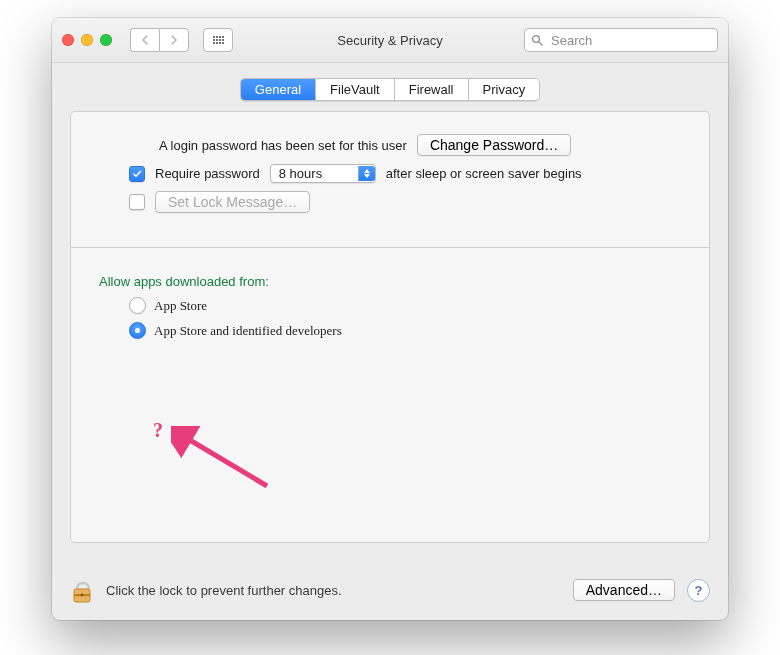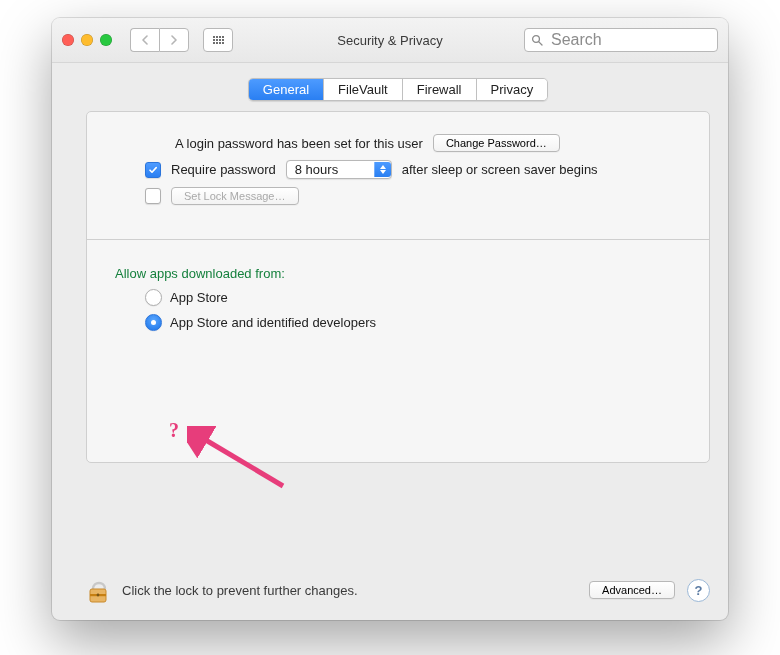--- a/index.html
+++ b/index.html
@@ -33,50 +33,50 @@
   .nav-group{display:flex;margin-left:10px;}
   .nav-btn{width:28px;height:22px;background:var(--btn-bg);border:1px solid var(--btn-border);display:flex;align-items:center;justify-content:center;color:#b5b5b5;}
   .nav-btn:first-child{border-radius:4px 0 0 4px;border-right:none;}
   .nav-btn:last-child{border-radius:0 4px 4px 0;}
   .grid-btn{margin-left:6px;width:28px;height:22px;background:var(--btn-bg);border:1px solid var(--btn-border);border-radius:4px;display:flex;align-items:center;justify-content:center;color:#6e6e6e;}
   .grid-glyph{display:grid;grid-template-columns:repeat(4,2px);grid-auto-rows:2px;gap:1px;}
   .grid-glyph span{background:#6e6e6e;width:2px;height:2px;}
   .win-title{position:absolute;left:0;right:0;text-align:center;font-size:13px;color:#3a3a3a;pointer-events:none;}
   .search{margin-left:auto;width:180px;height:22px;background:var(--btn-bg);border:1px solid var(--btn-border);border-radius:4px;display:flex;align-items:center;gap:6px;padding:0 6px;color:#8c8c8c;}
   .search svg{flex:none;}
-  .search input{border:none;outline:none;font-size:16px;background:transparent;color:#333;width:100%;}
+  .search input{border:none;outline:none;font-size:13px;background:transparent;color:#333;width:100%;}
   .search input::placeholder{color:#8c8c8c;}
-  .content{position:absolute;top:44px;left:0;right:0;bottom:0;margin-left:16px;}
+  .content{position:absolute;top:44px;left:0;right:0;bottom:0;}
   .segmented{display:flex;margin:16px auto 0;width:fit-content;border:1px solid #c0c0c0;border-radius:5px;overflow:hidden;box-shadow:0 0.5px 1px rgba(0,0,0,0.1);}
   .segmented .seg{padding:3px 14px;font-size:13px;background:#fff;border-right:1px solid #c0c0c0;color:#222;}
   .segmented .seg:last-child{border-right:none;}
   .segmented .seg.active{background:linear-gradient(#4d9bff,#2a7ff2);color:#fff;}
-  .panel{margin:10px 18px 0;border:1px solid var(--border);border-radius:5px;background:var(--panel);height:352px;box-sizing:border-box;padding:22px 28px;position:relative;}
+  .panel{margin:10px 18px 0;border:1px solid var(--border);border-radius:5px;background:var(--panel);height:432px;box-sizing:border-box;padding:22px 28px;position:relative;}
   .row{display:flex;align-items:center;gap:10px;margin-left:30px;margin-top:8px;}
   .row.first{margin-left:0;justify-content:flex-start;margin-top:0;}
   .row.first .label-right{margin-left:60px;}
-  .mac-btn{background:linear-gradient(#ffffff,#f3f3f3);border:1px solid var(--btn-border);border-radius:4px;padding:2px 12px;font-size:11px;box-shadow:0 1px 0 rgba(0,0,0,0.03);}
+  .mac-btn{background:linear-gradient(#ffffff,#f3f3f3);border:1px solid var(--btn-border);border-radius:4px;padding:2px 12px;font-size:14px;box-shadow:0 1px 0 rgba(0,0,0,0.03);}
   .mac-btn.disabled{color:#a9a9a9;}
   .checkbox{width:14px;height:14px;border-radius:3px;border:1px solid #b0b0b0;background:#fff;display:inline-flex;align-items:center;justify-content:center;flex:none;box-shadow:0 0.5px 1px rgba(0,0,0,0.1);}
   .checkbox.checked{background:linear-gradient(#4d9bff,#2a7ff2);border-color:#2a74db;}
   .checkbox.checked svg{display:block;}
   .checkbox svg{display:none;}
   .mac-select{
     display:inline-flex;align-items:center;justify-content:space-between;gap:8px;
     background:#fff;border:1px solid var(--btn-border);border-radius:4px;
     padding:1px 0 1px 8px;font-size:13px;min-width:96px;
     box-shadow:0 0.5px 1px rgba(0,0,0,0.08);
   }
   .mac-select .stepper{width:16px;align-self:stretch;border-left:1px solid rgba(255,255,255,0.3);background:linear-gradient(#4d9bff,#2a7ff2);border-radius:0 3px 3px 0;display:flex;flex-direction:column;align-items:center;justify-content:center;gap:1px;}
   .mac-select .stepper span{width:0;height:0;border-left:3.5px solid transparent;border-right:3.5px solid transparent;}
   .mac-select .stepper .up{border-bottom:4px solid #fff;}
   .mac-select .stepper .dn{border-top:4px solid #fff;}
   .hr{height:1px;background:var(--border);margin:34px -28px 0;}
   .section-label{margin-top:26px;font-size:13px;color:#15803d;}
-  .radiogroup{margin-left:30px;margin-top:8px;display:flex;flex-direction:column;gap:8px;}
+  .radiogroup{margin-left:30px;margin-top:8px;display:flex;flex-direction:column;gap:8px;font-family:Liberation Serif, serif;}
   .radio-row{display:flex;align-items:center;gap:8px;}
   .radio{width:15px;height:15px;border-radius:50%;border:1px solid #b0b0b0;background:#fff;display:inline-flex;align-items:center;justify-content:center;flex:none;box-shadow:0 0.5px 1px rgba(0,0,0,0.1);}
   .radio.checked{background:radial-gradient(circle at 50% 35%,#5aa7ff,#1a73e8);border-color:#2a74db;}
   .radio.checked::after{content:"";width:5px;height:5px;border-radius:50%;background:#fff;}
   .annotation{position:absolute;left:82px;top:307px;color:#e73d7b;font-size:20px;font-weight:bold;pointer-events:none;}
   .annotation .q{font-family:serif;font-size:20px;}
   .arrow{position:absolute;left:100px;top:314px;pointer-events:none;}
   .footer{position:absolute;left:18px;right:18px;bottom:16px;display:flex;align-items:center;gap:12px;}
   .lock-icon{width:24px;height:28px;position:relative;}
   .lock-tip{font-size:13px;color:#3a3a3a;}

